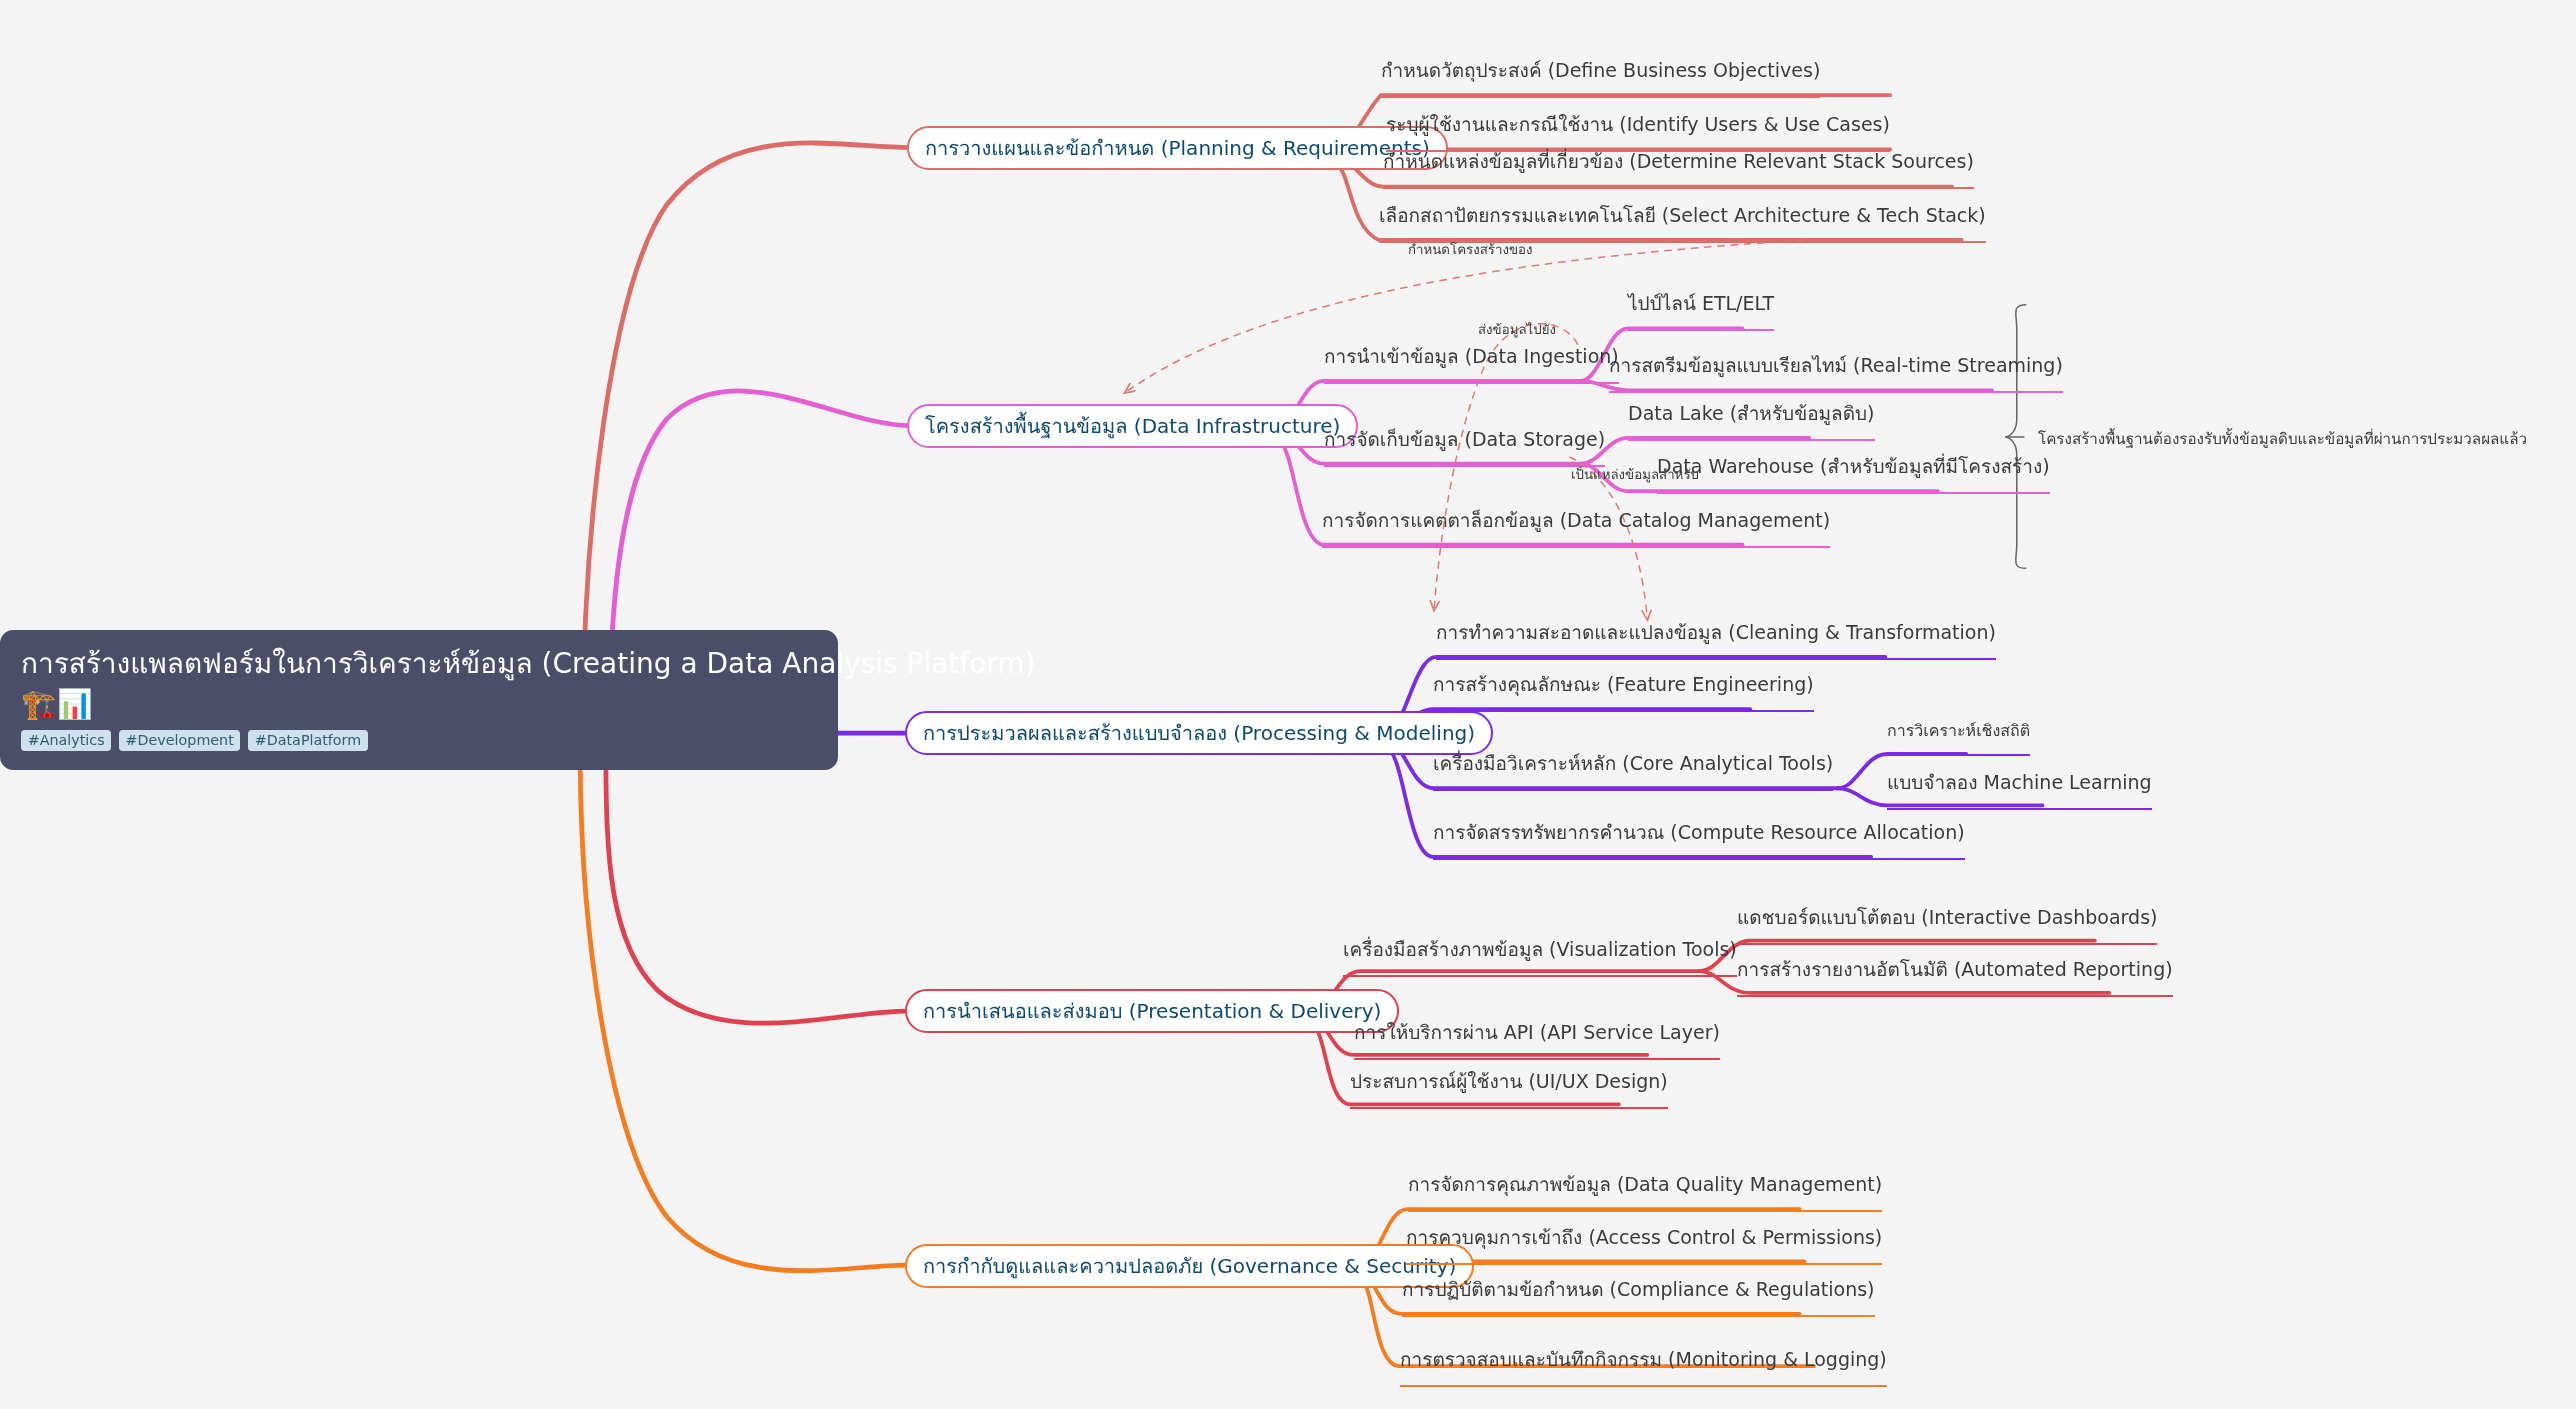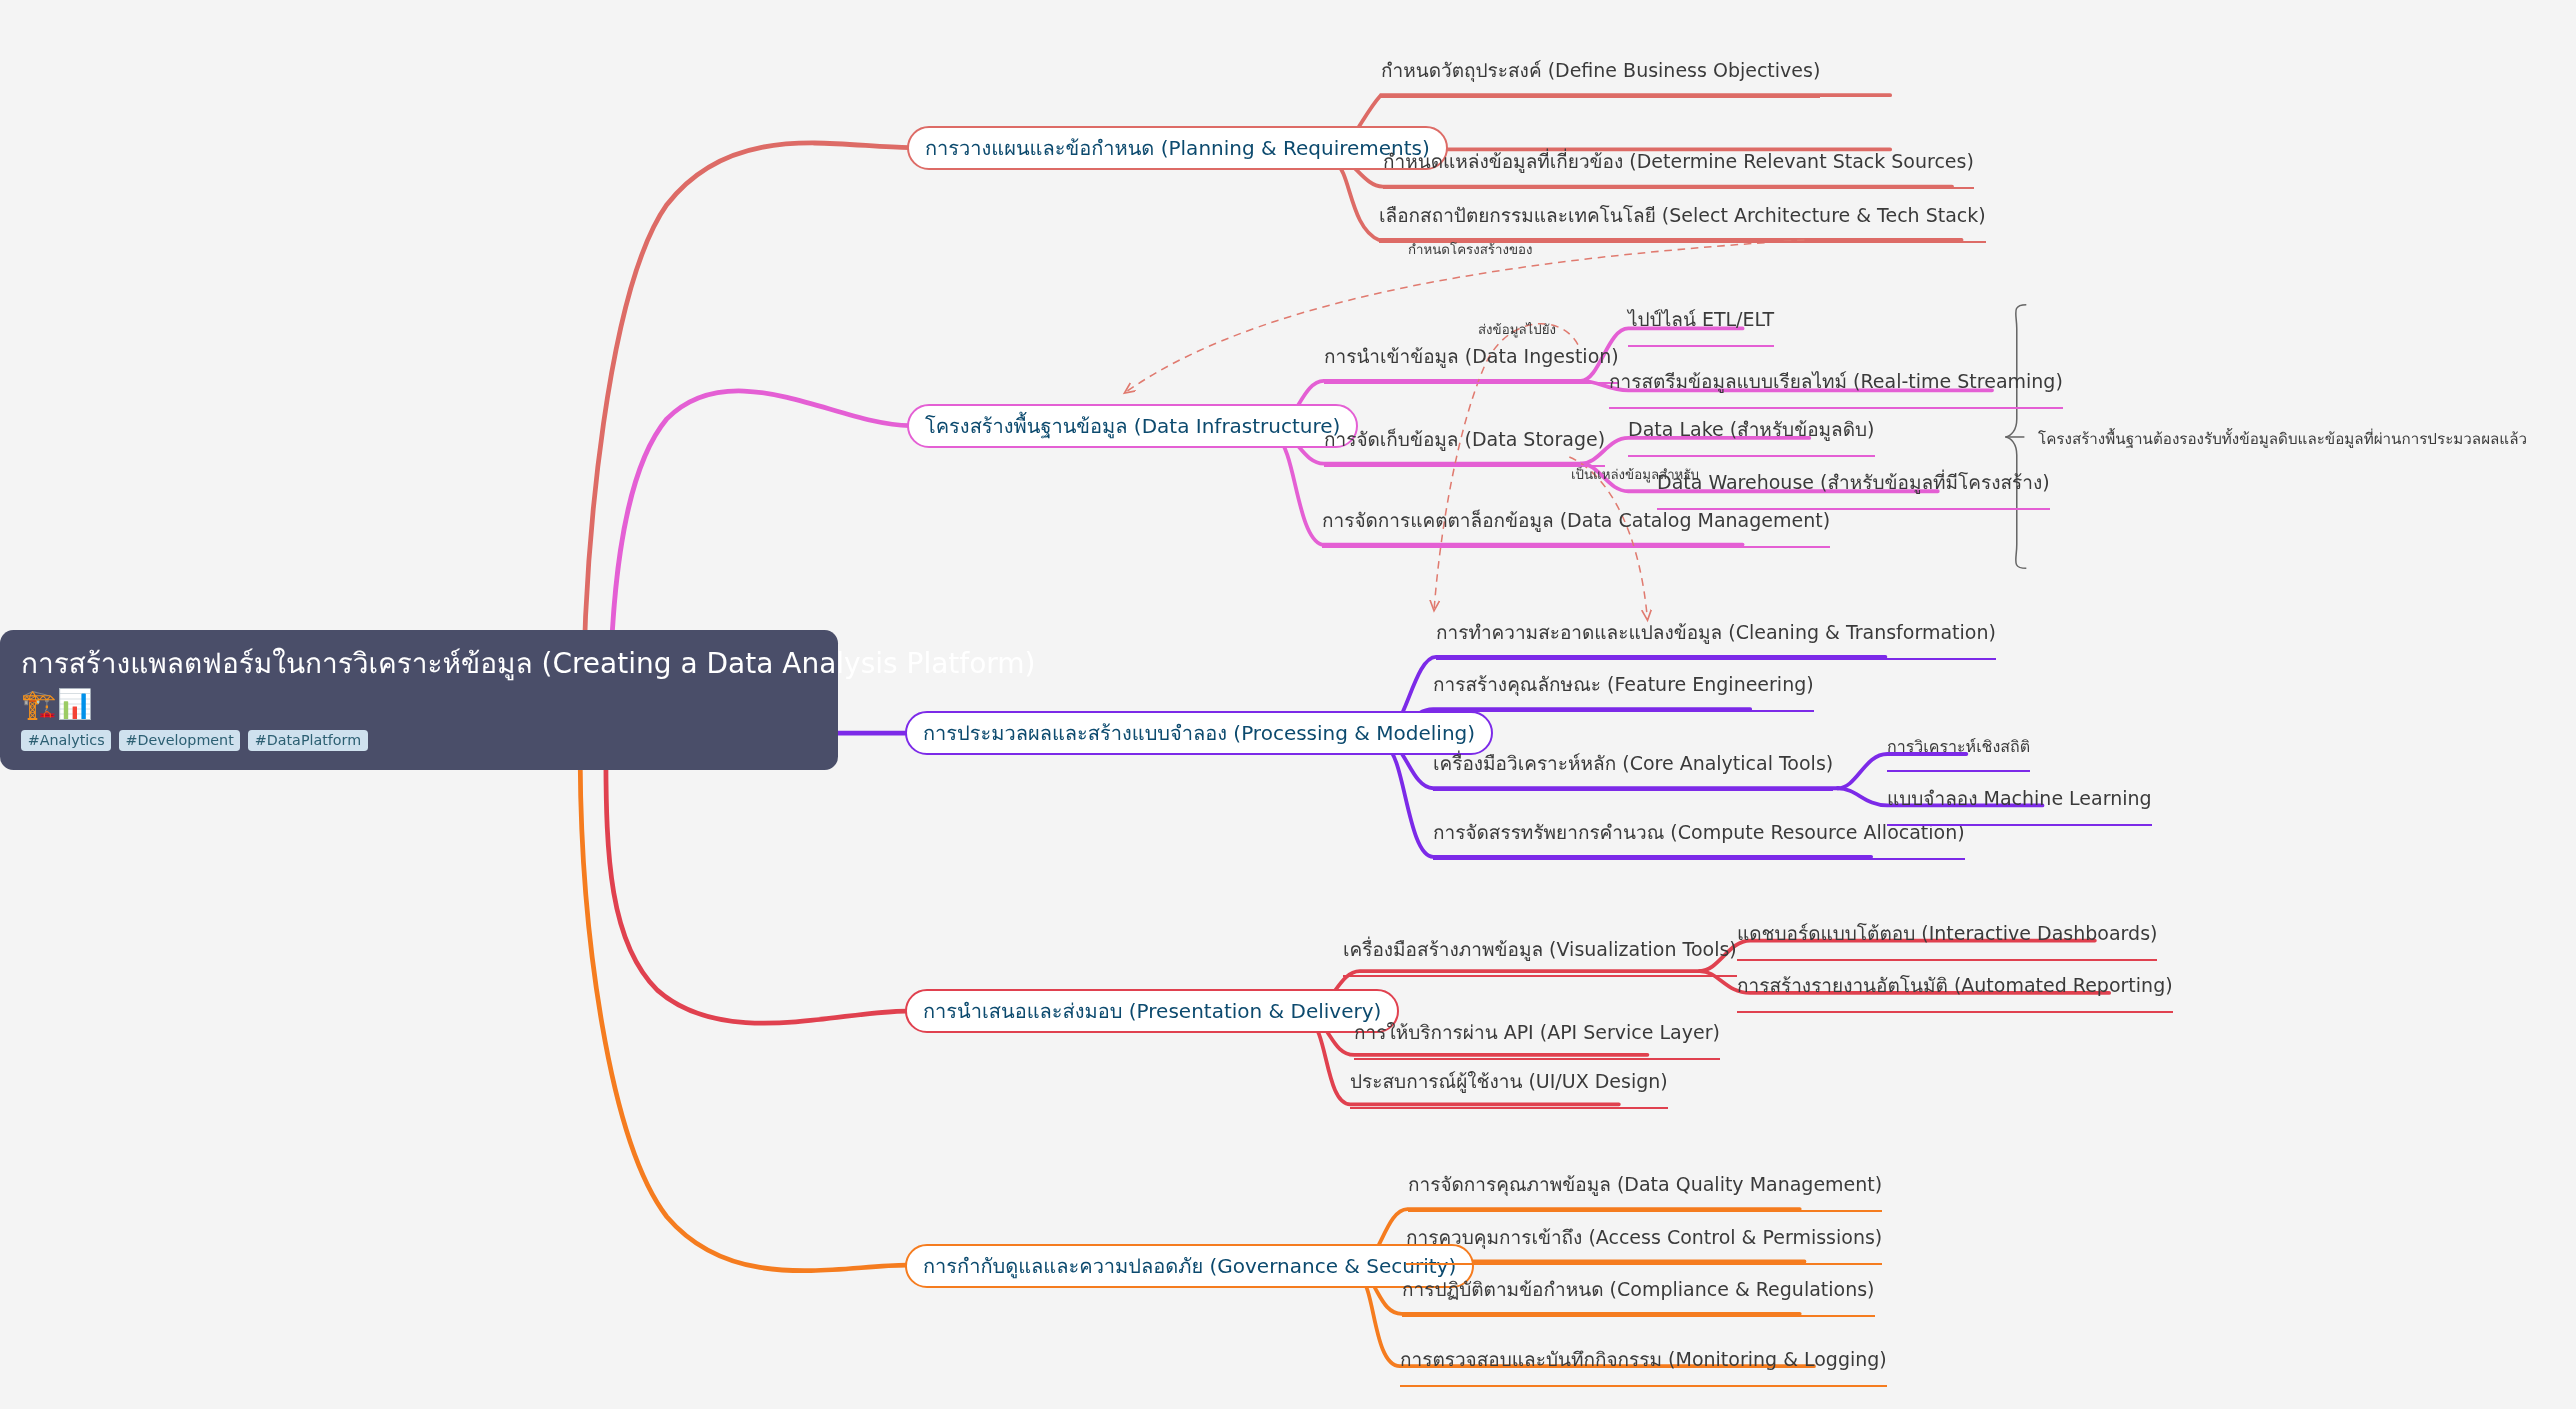--- a/index.html
+++ b/index.html
@@ -64,21 +64,21 @@
   
   .ul-node{
     position:absolute;
     white-space:nowrap;
     color:#3a3a3a;
     padding-bottom:13px;
     border-bottom:2.9px solid #999;
     line-height:1.25;
   }
   .l2{font-size:19px;}
-  .l3{font-size:19px;margin-top:16px;}
+  .l3{font-size:19px;}
 
   
   .rel-label{
     position:absolute;
     white-space:nowrap;
     font-size:13.3px;
     color:#3a3a3a;
   }
 
   
@@ -182,20 +182,21 @@
 
   <div class="l1" style="left:907px;top:404px;border-color:#e45fd4;">โครงสร้างพื้นฐานข้อมูล (Data Infrastructure)</div>
 
   <div class="l1" style="left:905px;top:711px;border-color:#7c2ae8;">การประมวลผลและสร้างแบบจำลอง (Processing &amp; Modeling)</div>
 
   <div class="l1" style="left:905px;top:989px;border-color:#e0414f;">การนำเสนอและส่งมอบ (Presentation &amp; Delivery)</div>
 
   <div class="l1" style="left:905px;top:1244px;border-color:#f57c1f;">การกำกับดูแลและความปลอดภัย (Governance &amp; Security)</div>
 
   <div class="ul-node l2" style="left:1381px;top:59px;border-color:#dd6b66;">กำหนดวัตถุประสงค์ (Define Business Objectives)</div>
+  <div class="ul-node l2" style="left:1386px;top:113px;border-color:#dd6b66;">ระบุผู้ใช้งานและกรณีใช้งาน (Identify Users &amp; Use Cases)</div>
   <div class="ul-node l2" style="left:1383px;top:150px;border-color:#dd6b66;">กำหนดแหล่งข้อมูลที่เกี่ยวข้อง (Determine Relevant Stack Sources)</div>
   <div class="ul-node l2" style="left:1379px;top:204px;border-color:#dd6b66;">เลือกสถาปัตยกรรมและเทคโนโลยี (Select Architecture &amp; Tech Stack)</div>
 
   <div class="ul-node l2" style="left:1324px;top:345px;border-color:#e45fd4;">การนำเข้าข้อมูล (Data Ingestion)</div>
   <div class="ul-node l2" style="left:1324px;top:428px;border-color:#e45fd4;">การจัดเก็บข้อมูล (Data Storage)</div>
   <div class="ul-node l2" style="left:1322px;top:509px;border-color:#e45fd4;">การจัดการแคตตาล็อกข้อมูล (Data Catalog Management)</div>
 
   <div class="ul-node l3" style="left:1628px;top:292px;border-color:#e45fd4;">ไปป์ไลน์ ETL/ELT</div>
   <div class="ul-node l3" style="left:1609px;top:354px;border-color:#e45fd4;">การสตรีมข้อมูลแบบเรียลไทม์ (Real-time Streaming)</div>
 

